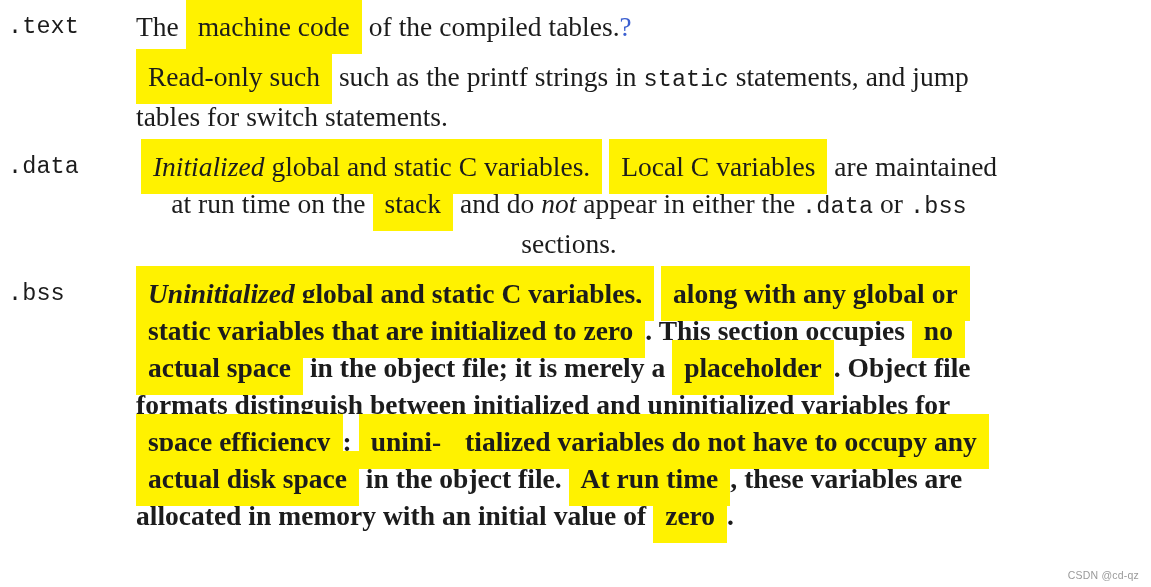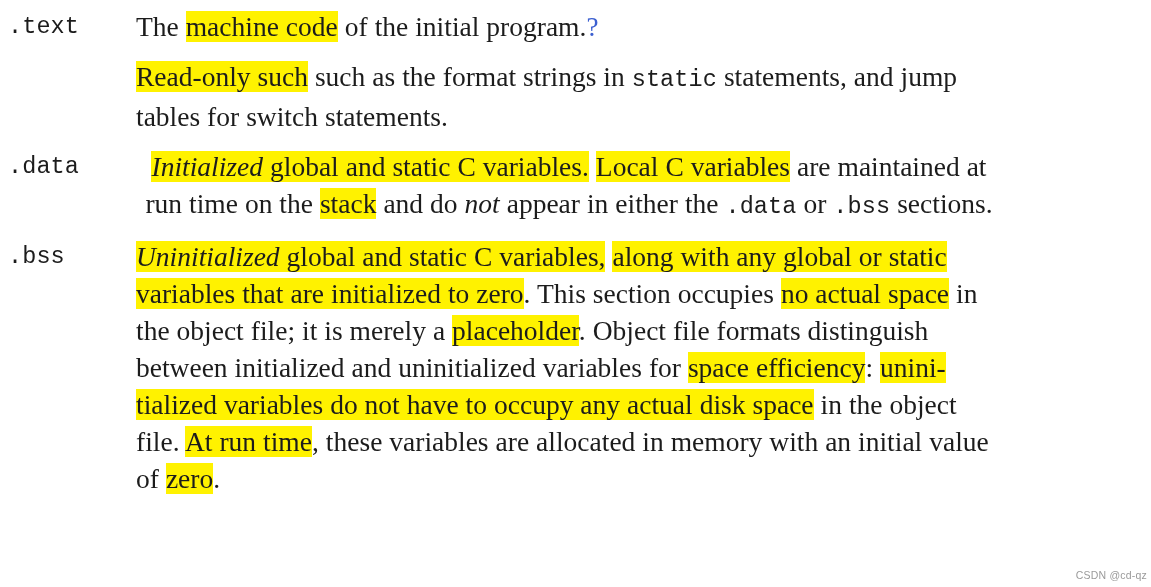--- a/index.html
+++ b/index.html
@@ -51,21 +51,21 @@
   .sec-label.wide { width: 124px; }
 
   .body-text {
     display: block;
   }
 
   
   mark {
     background: #ffee00;
     color: #1c1c1c;
-    padding: 0;
+    padding: 12px;
     box-decoration-break: clone;
     -webkit-box-decoration-break: clone;
   }
   mark.hl {
     background: #fff200;
   }
 
   em.it {
     font-style: italic;
   }
@@ -76,48 +76,48 @@
     letter-spacing: 0.1px;
   }
 
   .qmark {
     color: #3b5fd0;
     font-size: 27px;
   }
 
   .watermark {
     position: absolute;
-    right: 4px;
+    right: 12px;
     bottom: 6px;
     font-family: "Liberation Sans", "DejaVu Sans", sans-serif;
     font-size: 10.5px;
     color: #9a9a9a;
     letter-spacing: 0.2px;
     white-space: nowrap;
   }
 
   
   .entry .body-text { word-spacing: 0.1px; }
   #e-rodata .body-text { max-width: 1005px; }
   #e-data .body-text { max-width: 1012px; text-align: center; }
-  #e-bss .body-text { max-width: 1015px; }
+  #e-bss .body-text { max-width: 1015px; font-weight: bold; }
   #e-text .body-text { max-width: 1015px; }
 </style>
 </head>
 <body>
 
 <div id="doc">
 
   <div class="entry tight" id="e-text">
     <span class="sec-label mono">.text</span>
-    <span class="body-text"><span>The </span><mark class="hl">machine code</mark><span> of the initial program.</span><span class="qmark">?</span></span>
+    <span class="body-text"><span>The </span><mark class="hl">machine code</mark><span> of the compiled tables.</span><span class="qmark">?</span></span>
   </div>
 
   <div class="entry" id="e-rodata">
-    <span class="body-text"><mark class="hl">Read-only such</mark><span> such as the format strings in </span><code>static</code><span> statements, and jump tables for switch statements.</span></span>
+    <span class="body-text"><mark class="hl">Read-only such</mark><span> such as the printf strings in </span><code>static</code><span> statements, and jump tables for switch statements.</span></span>
   </div>
 
   <div class="entry" id="e-data">
     <span class="sec-label mono">.data</span>
     <span class="body-text"><mark class="hl"><em class="it">Initialized</em><span> global and static C variables.</span></mark><span> </span><mark class="hl">Local C variables</mark><span> are maintained at run time on the </span><mark class="hl">stack</mark><span> and do </span><em class="it">not</em><span> appear in either the </span><code>.data</code><span> or </span><code>.bss</code><span> sections.</span></span>
   </div>
 
   <div class="entry" id="e-bss">
     <span class="sec-label mono">.bss</span>
     <span class="body-text"><mark class="hl"><em class="it">Uninitialized</em><span> global and static C variables,</span></mark><span> </span><mark class="hl">along with any global or static variables that are initialized to zero</mark><span>. This section occupies </span><mark class="hl">no actual space</mark><span> in the object file; it is merely a </span><mark class="hl">placeholder</mark><span>. Object file formats distinguish between initialized and uninitialized variables for </span><mark class="hl">space efficiency</mark><span>: </span><mark class="hl">unini-</mark><mark class="hl">tialized variables do not have to occupy any actual disk space</mark><span> in the object file. </span><mark class="hl">At run time</mark><span>, these variables are allocated in memory with an initial value of </span><mark class="hl">zero</mark><span>.</span></span>

